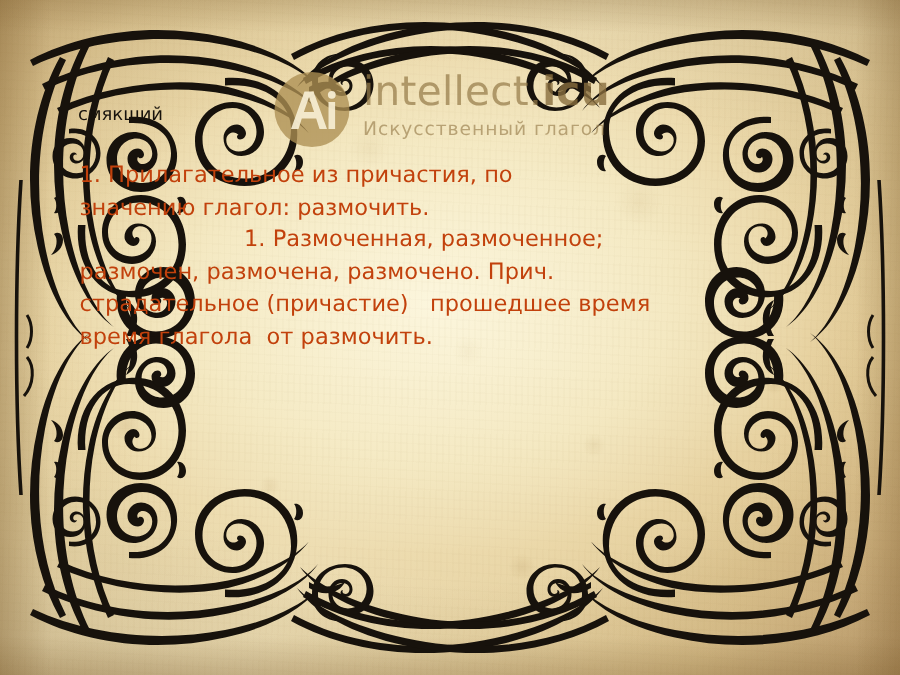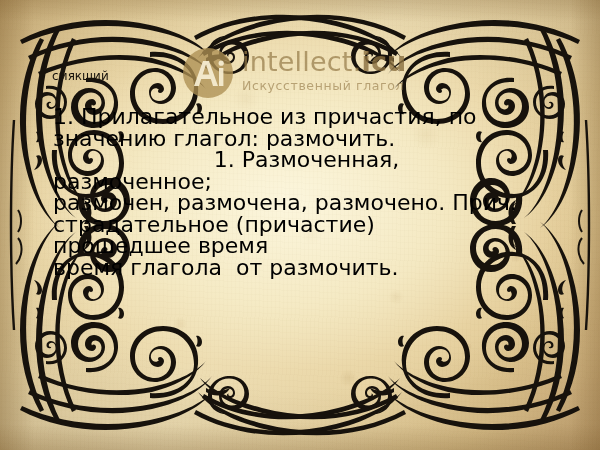--- a/index.html
+++ b/index.html
@@ -140,23 +140,23 @@
     font-size: 12px;
     color: #17120c;
     white-space: nowrap;
   }
   #definition {
     position: absolute;
     left: 53px;
     top: 106px;
     width: 470px;
     font-family: "DejaVu Sans", sans-serif;
-    font-size: 22px;
+    font-size: 15px;
     line-height: 21.5px;
-    color: #000000;
+    color: #c2410c;
     white-space: pre-wrap;
   }
 </style>
 </head>
 <body>
 
 <div id="page">
 
   <div class="parchment-base"></div>
   <div class="parchment-grain"></div>

